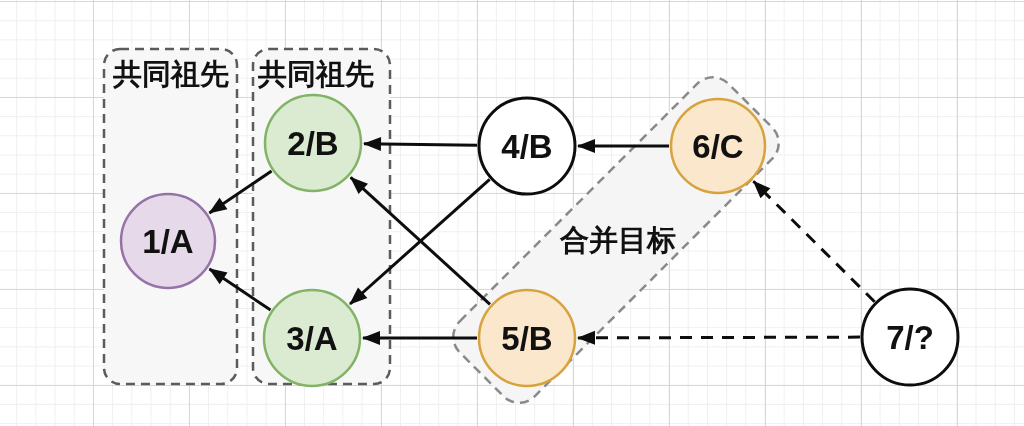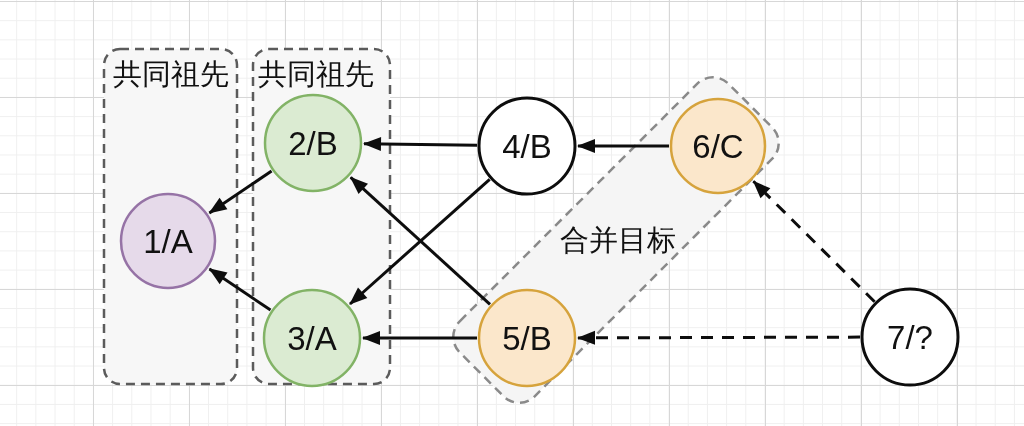--- a/index.html
+++ b/index.html
@@ -8,20 +8,21 @@
     width:1024px;height:426px;
     overflow:hidden;
     background-color:#ffffff;
     background-image:
       linear-gradient(to right,#d7d7d7 1px,transparent 1px),
       linear-gradient(to bottom,#d7d7d7 1px,transparent 1px),
       linear-gradient(to right,#efefef 1px,transparent 1px),
       linear-gradient(to bottom,#efefef 1px,transparent 1px);
     background-size:96px 96px,96px 96px,19.2px 19.2px,19.2px 19.2px;
     background-position:93px 0,0 1px,16.2px 0,0 1px;
+    font-weight:bold;
   }
   svg{position:absolute;left:0;top:0;}
   text{
     font-family:"Liberation Sans","DejaVu Sans",sans-serif;
     fill:#111111;
   }
   .node-label{font-size:33px;}
   .group-label{font-size:29px;}
 </style>
 </head>

